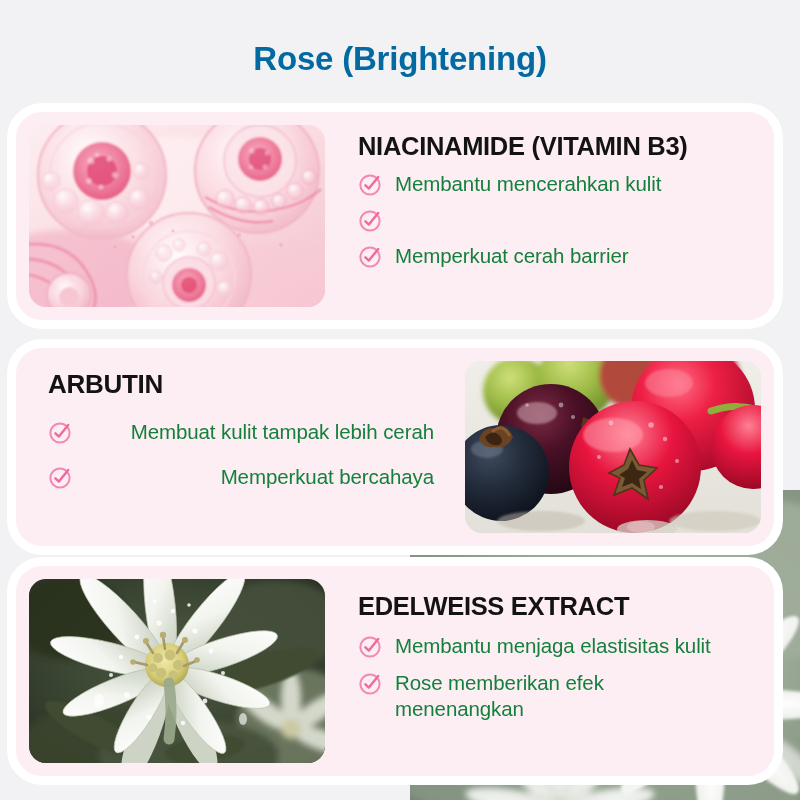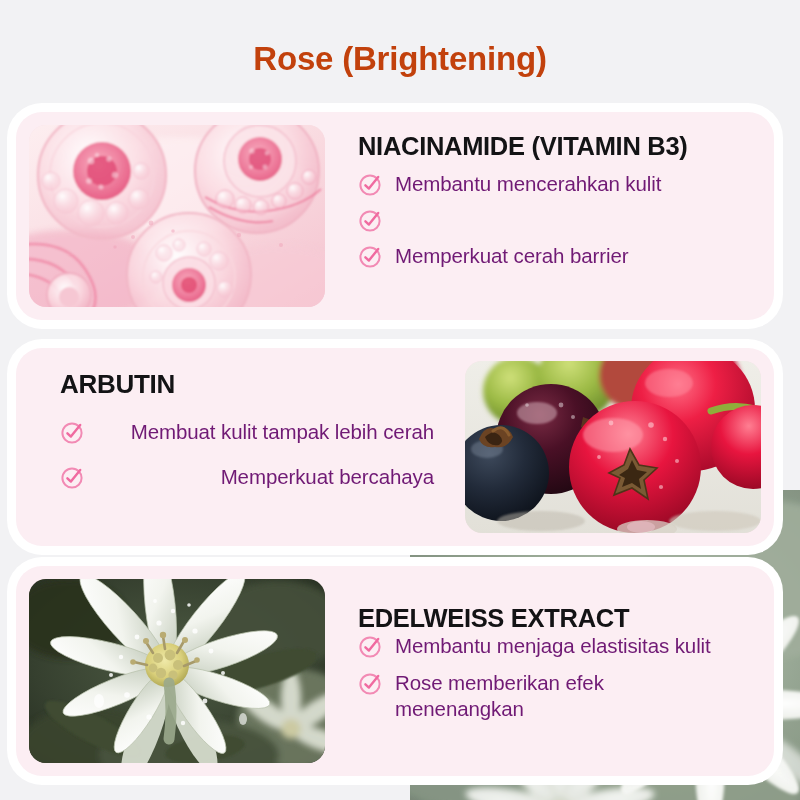--- a/index.html
+++ b/index.html
@@ -39,21 +39,21 @@
 
   
   .title {
     position: absolute;
     top: 40px;
     left: 0;
     width: 800px;
     text-align: center;
     font-size: 33px;
     font-weight: bold;
-    color: #c2410c;
+    color: #0369a1;
     letter-spacing: -0.2px;
   }
 
   
   .card {
     position: absolute;
     left: 16px;
     width: 758px;
     background: #fceef3;
     border-radius: 26px;
@@ -77,61 +77,61 @@
   }
   .card-photo svg { display: block; width: 100%; height: 100%; }
 
   .card-body {
     flex: 1 1 auto;
     padding: 20px 18px 14px 20px;
     display: flex;
     flex-direction: column;
     justify-content: flex-start;
   }
-  #card-2 .card-body { padding-left: 44px; padding-top: 22px; }
-  #card-3 .card-body { padding-top: 38px; }
+  #card-2 .card-body { padding-left: 32px; padding-top: 22px; }
+  #card-3 .card-body { padding-top: 26px; }
   #card-1 .card-body { padding-top: 20px; }
 
   .ingredient-name {
     font-size: 25.5px;
     font-weight: bold;
     color: #131315;
     letter-spacing: -0.3px;
     line-height: 1.1;
     white-space: nowrap;
   }
   #card-2 .ingredient-name { font-size: 26px; }
 
   .benefit-list {
     list-style: none;
     margin-top: 11px;
   }
   #card-2 .benefit-list { margin-top: 20px; }
-  #card-3 .benefit-list { margin-top: 1px; }
+  #card-3 .benefit-list { margin-top: 13px; }
 
   .benefit {
     display: flex;
     align-items: flex-start;
     gap: 12px;
     margin-bottom: 10px;
   }
   #card-2 .benefit { margin-bottom: 19px; justify-content: space-between; }
   #card-3 .benefit { margin-bottom: 11px; }
 
   .check-icon {
     flex: 0 0 auto;
     width: 25px;
     height: 25px;
     margin-top: 1px;
   }
   .check-icon svg { display: block; width: 25px; height: 25px; }
 
   .benefit-text {
     font-size: 20.5px;
-    color: #701a75;
+    color: #15803d;
     line-height: 1.27;
     letter-spacing: -0.1px;
     max-width: 370px;
   }
   #card-2 .benefit-text { max-width: 420px; }
 </style>
 </head>
 <body>
 
 <div class="bg-photo">

